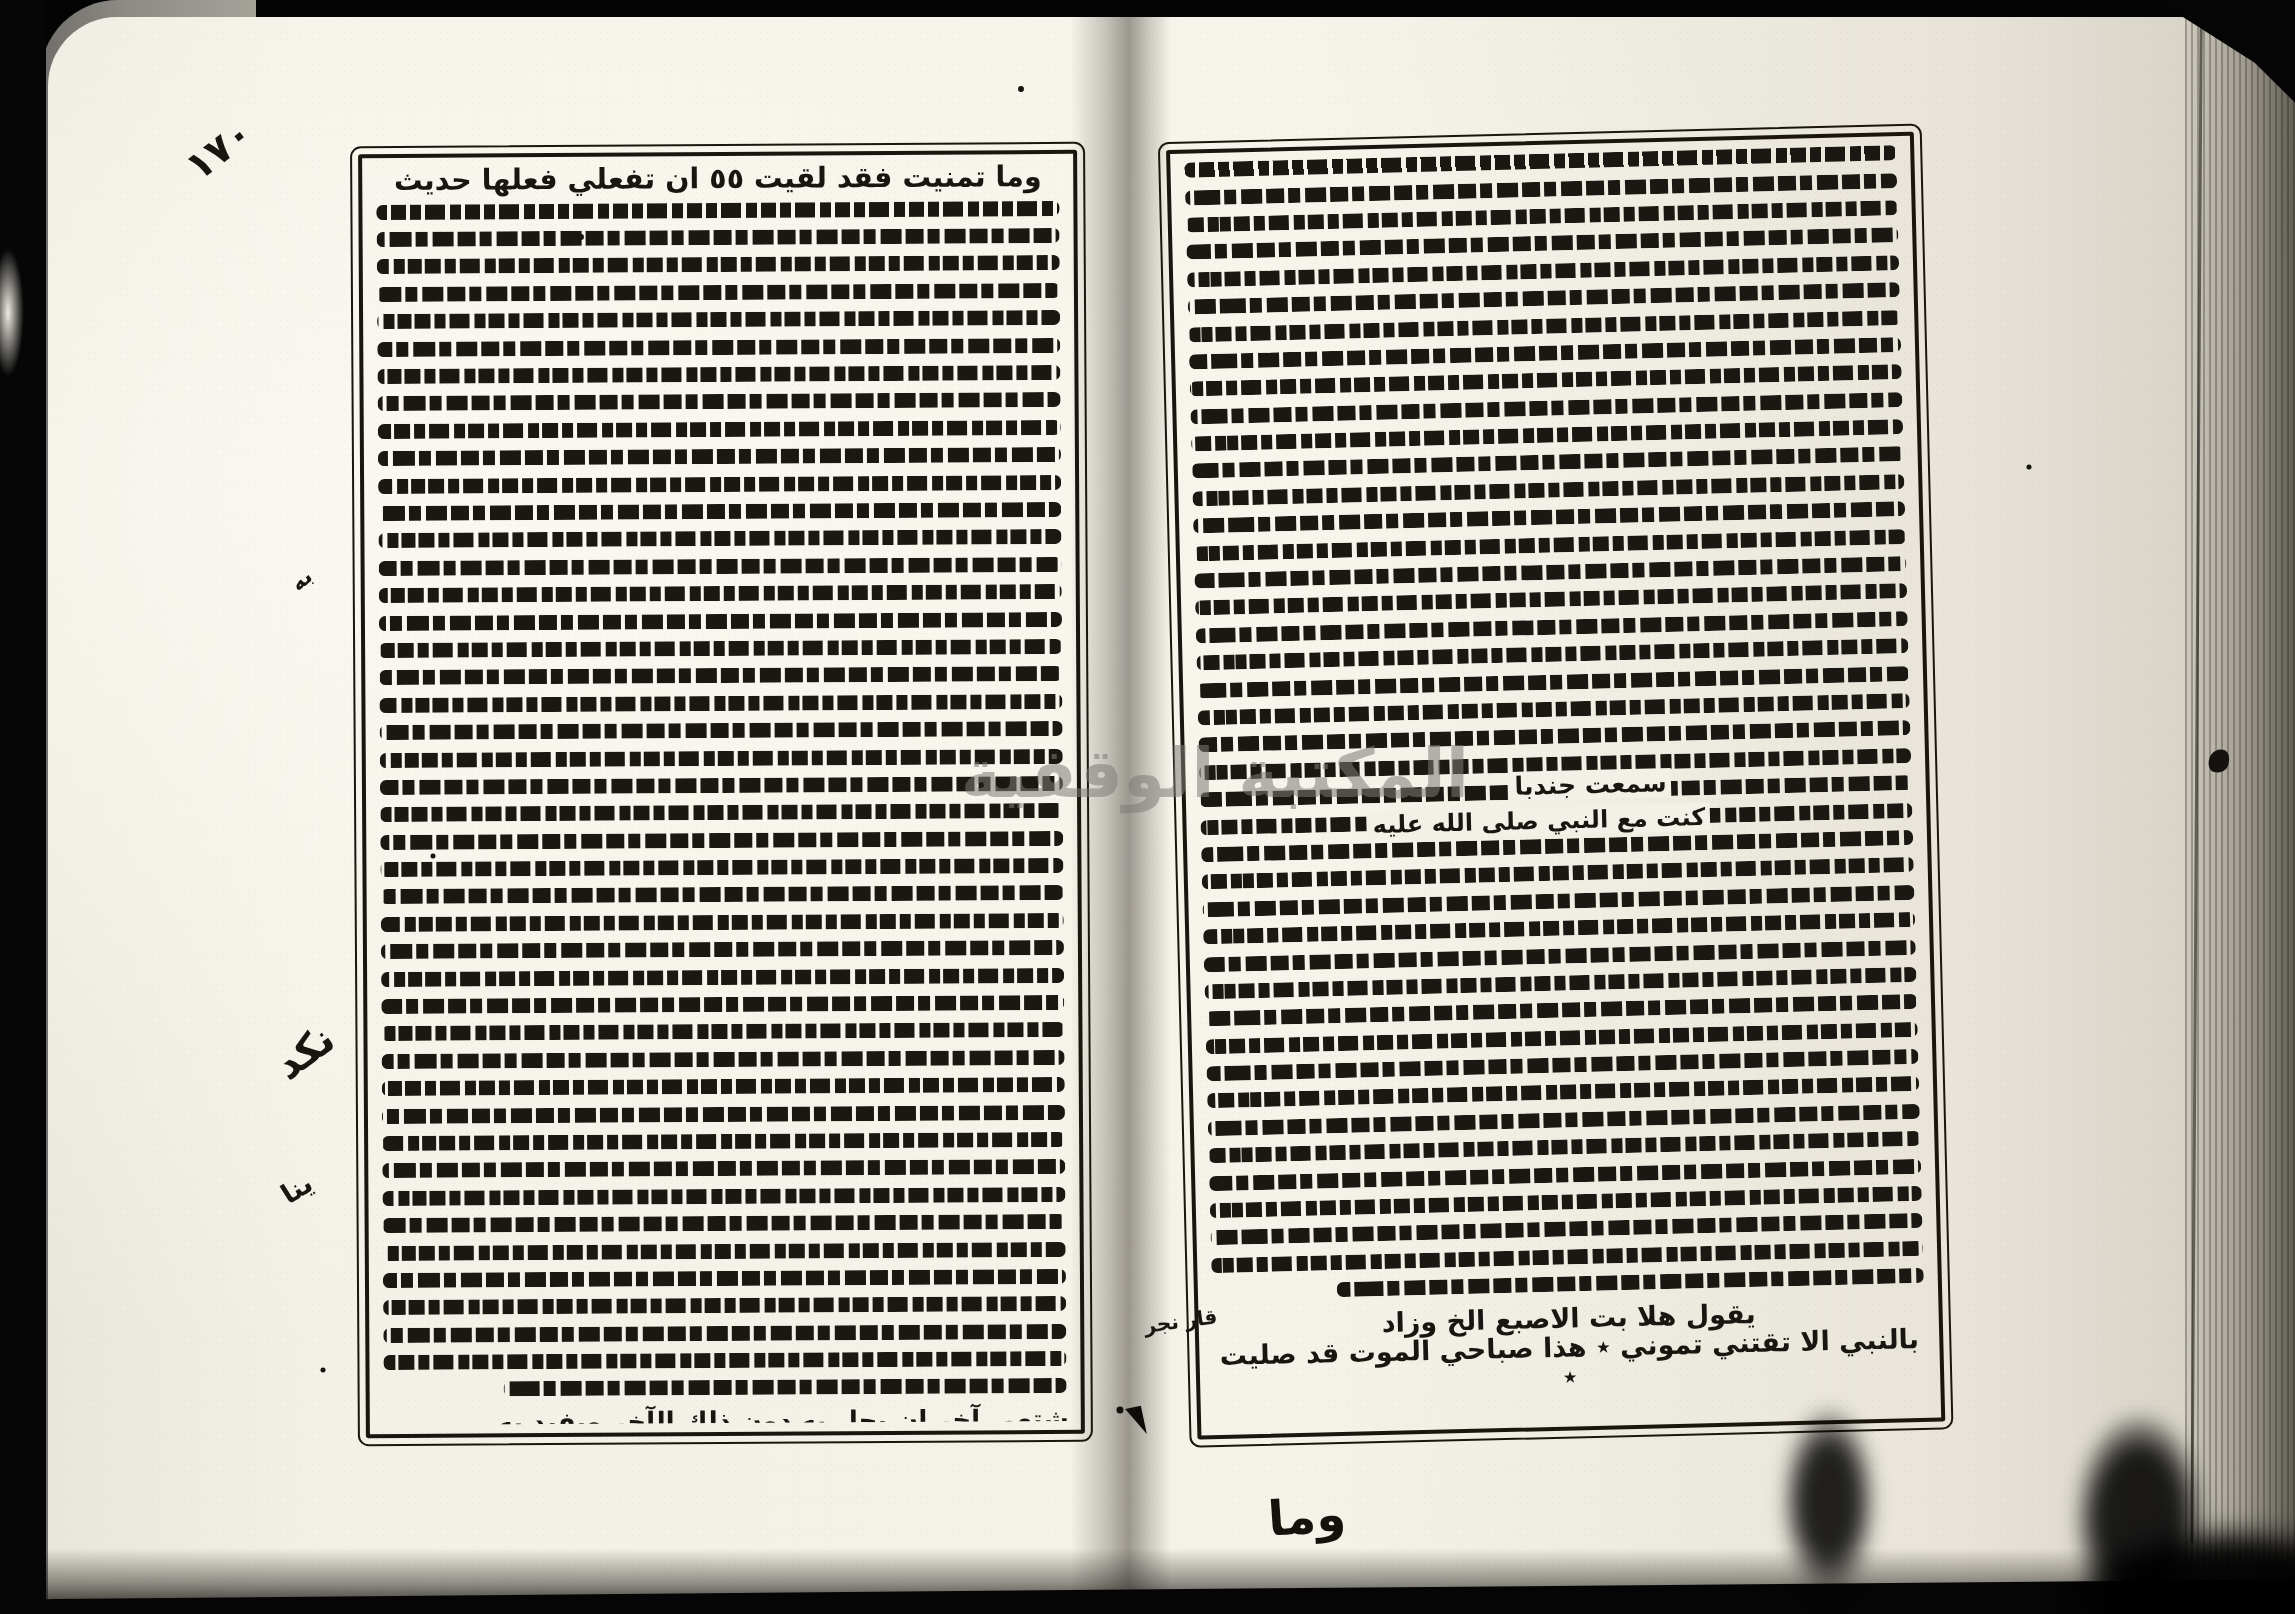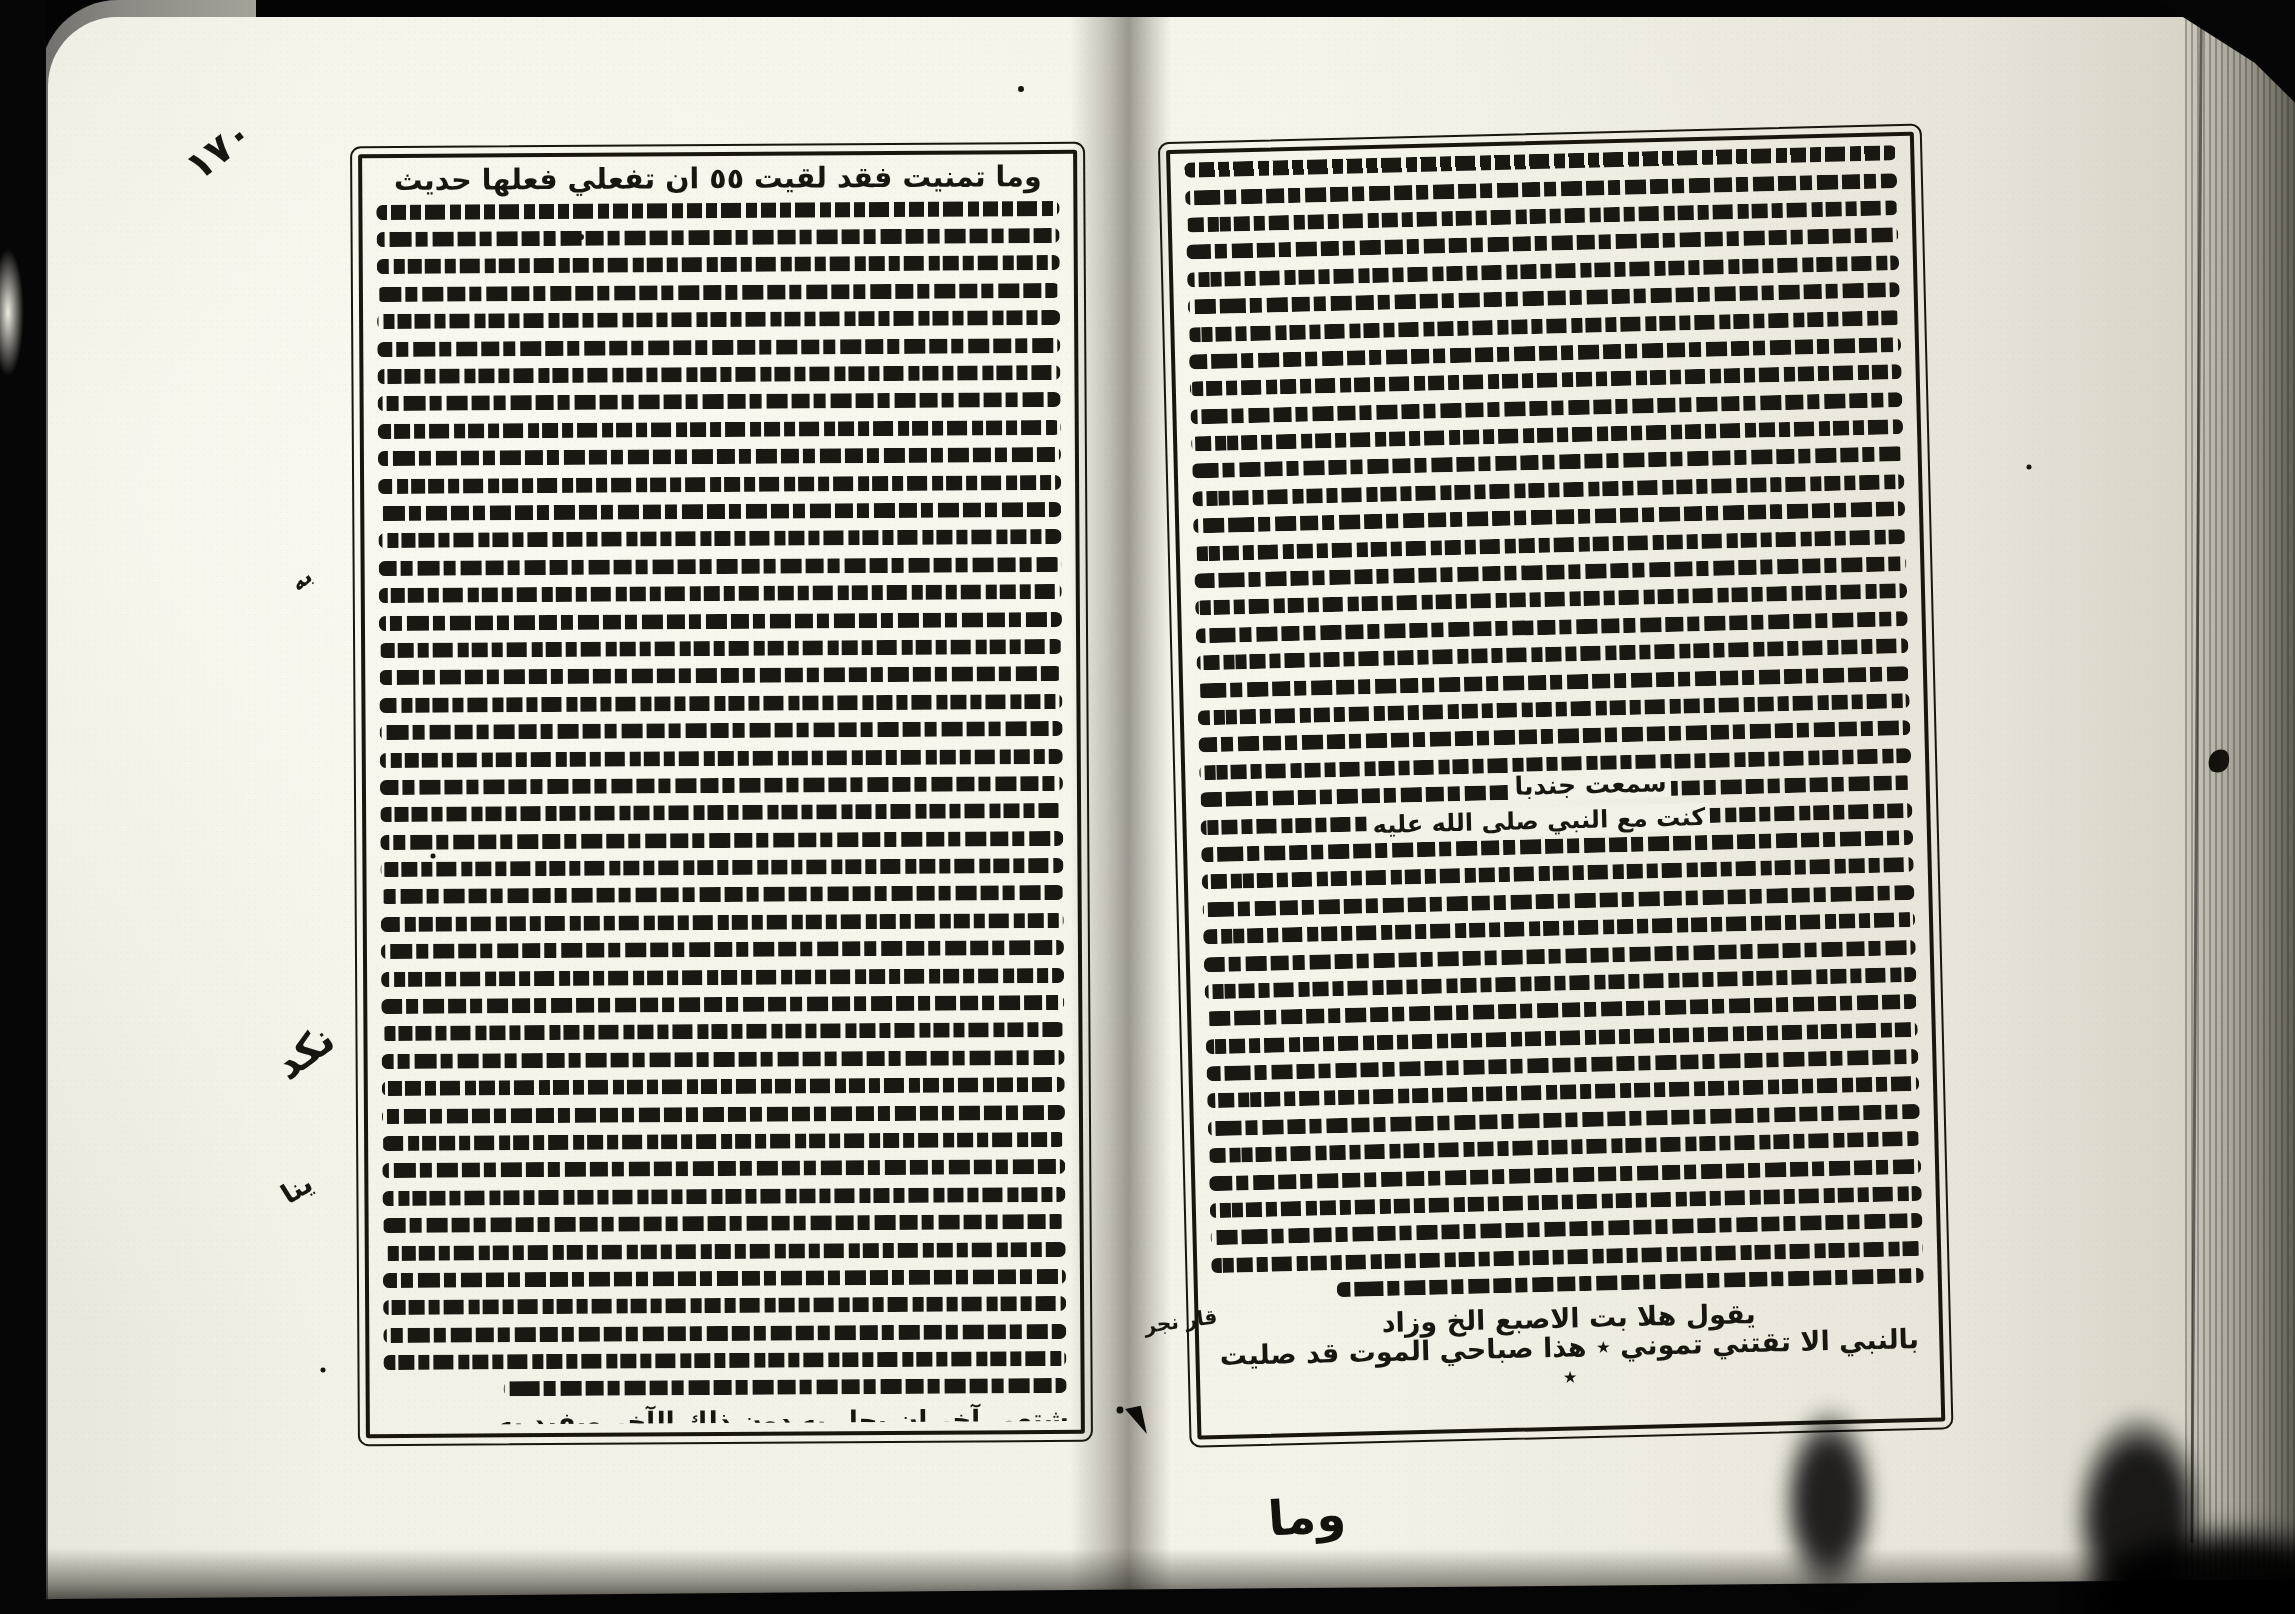--- a/index.html
+++ b/index.html
@@ -228,20 +228,21 @@
   <div class="fragment" id="frag-1">كنت مع النبي صلى الله عليه</div>
 
   <div class="margin-note" id="folio-number">١٧٠</div>
   <div class="margin-note" id="note-1">به</div>
   <div class="margin-note" id="note-2">نكد</div>
   <div class="margin-note" id="note-3">ينا</div>
   <div class="margin-note" id="note-right">قار نجر</div>
 
   <div id="catchword">وما</div>
 
+  <div id="watermark">المكتبة الوقفية</div>
 
   <div id="ink-blot"></div>
   <div id="gutter-blot"></div>
   <div id="specks"></div>
 
   <div id="fore-edge"></div>
   <div id="fore-crease"></div>
   <div id="corner-wedge-tr"></div>
   <div id="left-band"></div>
   <div id="left-glow"></div>

